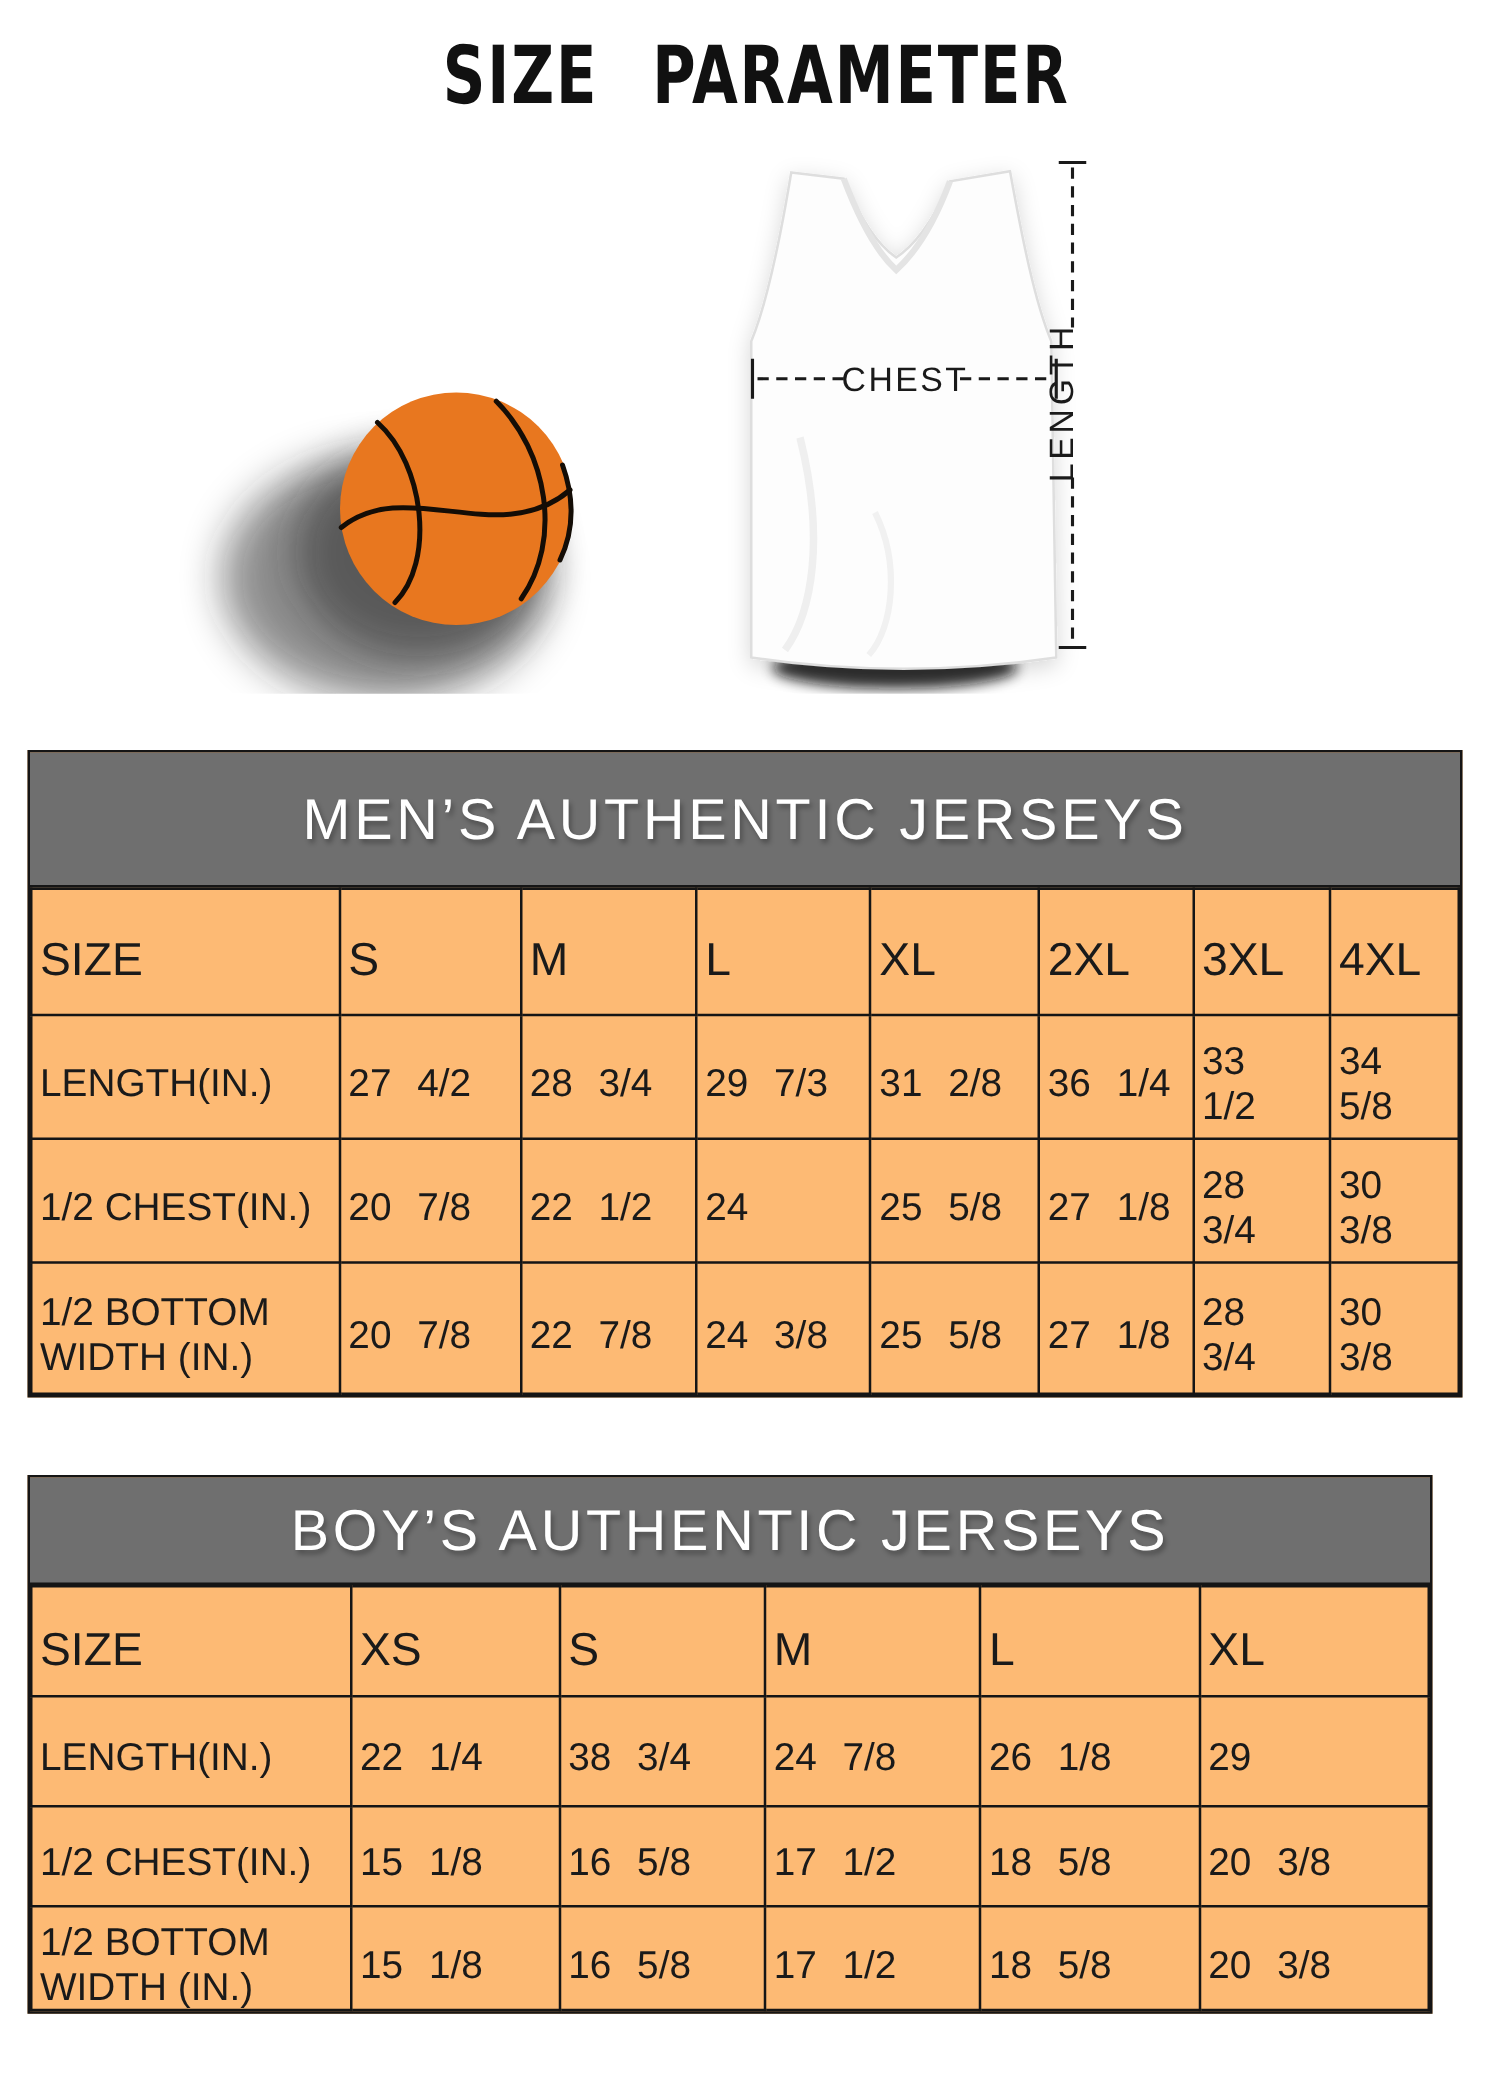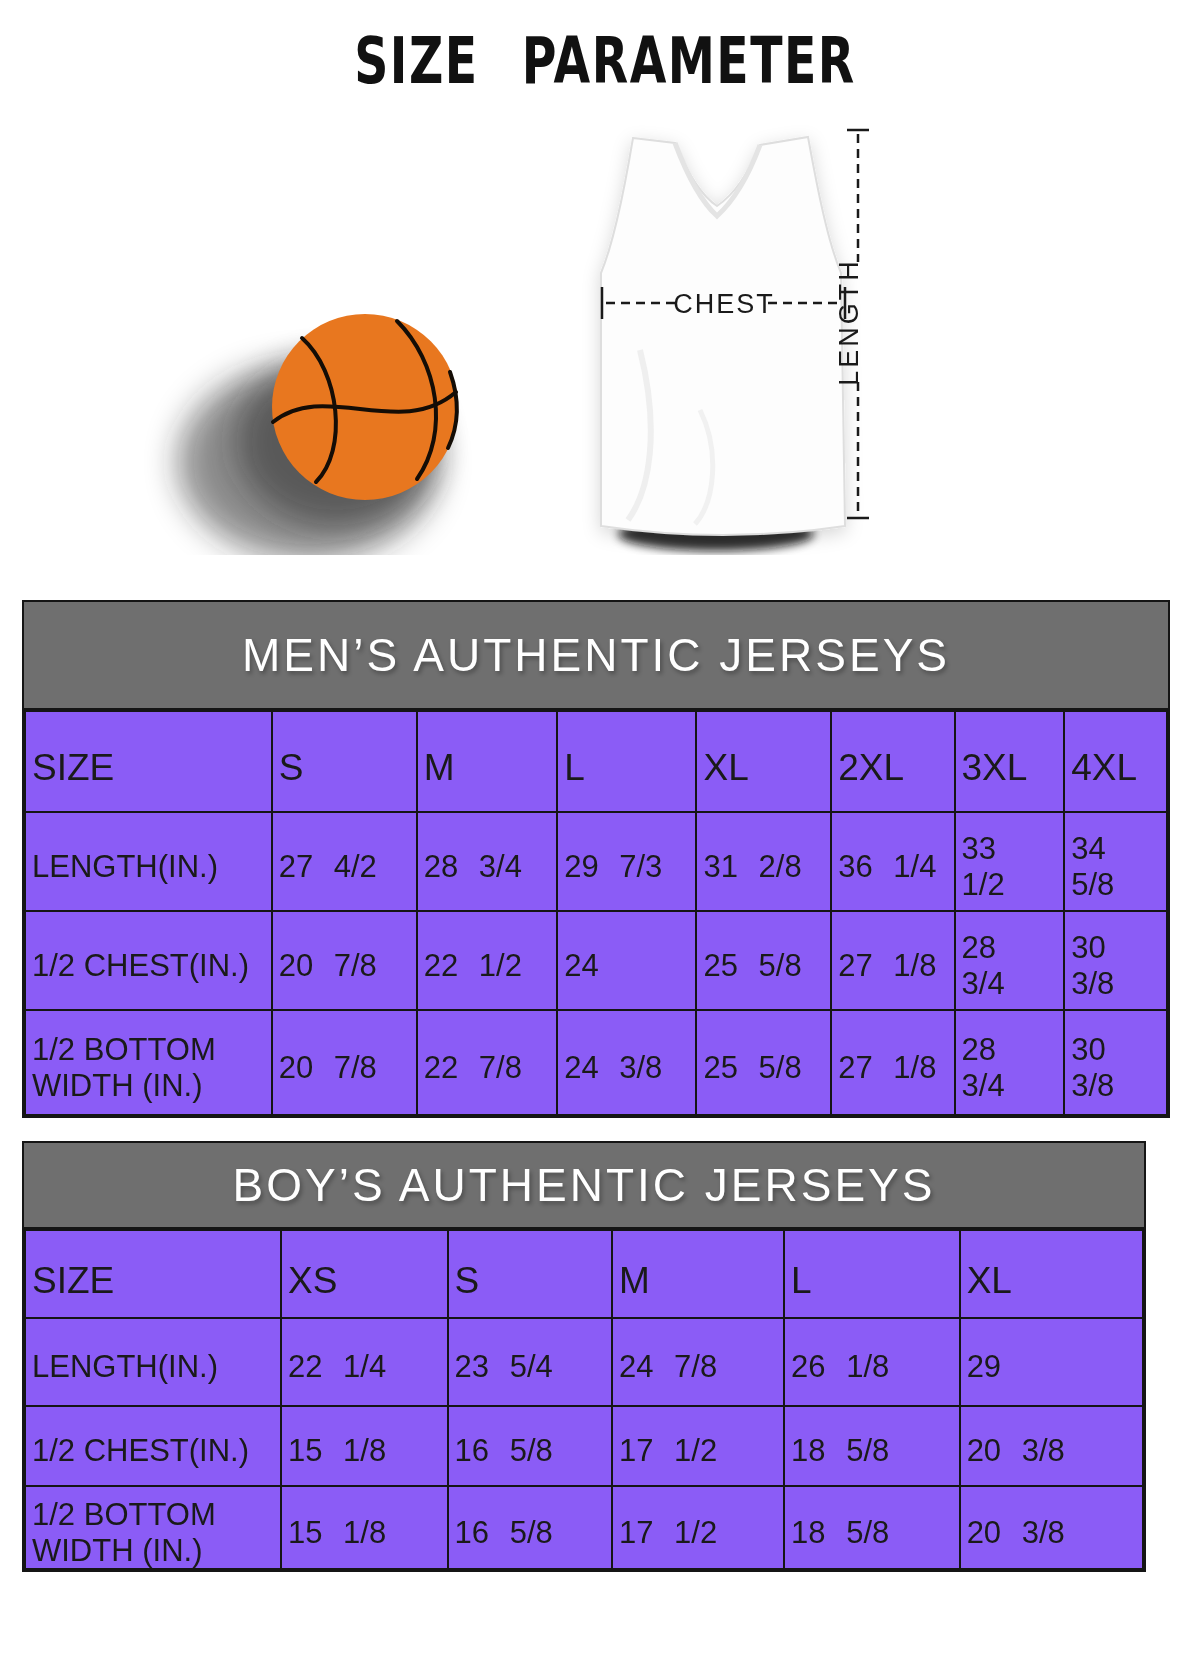--- a/index.html
+++ b/index.html
@@ -9,23 +9,23 @@
   
   .main-title{position:absolute;top:24px;left:0;right:0;text-align:center;
     font-family:"DejaVu Sans",sans-serif;font-weight:700;font-size:64px;color:#111;
     letter-spacing:2px;word-spacing:34px;transform:scaleX(0.74);transform-origin:50% 50%;
     white-space:nowrap;}
 
   
   .diagram{position:absolute;top:110px;left:0;width:1200px;height:445px;}
 
   
-  .section{position:absolute;left:22px;border:2px solid #151515;background:#8b5cf6;box-sizing:border-box;}
+  .section{position:absolute;left:22px;border:2px solid #151515;background:#fdba74;box-sizing:border-box;}
   .section.mens{top:600px;width:1148px;}
-  .section.boys{top:1141px;width:1124px;}
+  .section.boys{top:1180px;width:1124px;}
   .band{background:#6f6f6f;border-bottom:2px solid #151515;display:flex;align-items:center;justify-content:center;}
   .band.mens-band{height:106px;}
   .band.boys-band{height:84px;}
   .band span{color:#fff;font-size:46px;letter-spacing:3px;text-shadow:2px 3px 4px rgba(0,0,0,0.3);white-space:nowrap;}
 
   table.size-table{border-collapse:collapse;table-layout:fixed;width:100%;}
   table.size-table td{border:2px solid #151515;text-align:left;vertical-align:middle;
     padding:10px 6px 0 6px;font-size:31px;color:#1a1a1a;line-height:1.15;}
   tr.size-row td{font-size:37px;padding-top:14px;}
   td.value{word-spacing:12px;padding-top:16px;}
@@ -181,21 +181,21 @@
         <td>SIZE</td>
         <td>XS</td>
         <td>S</td>
         <td>M</td>
         <td>L</td>
         <td>XL</td>
       </tr>
       <tr class="data-row">
         <td class="label">LENGTH(IN.)</td>
         <td class="value">22 1/4</td>
-        <td class="value">23 5/4</td>
+        <td class="value">38 3/4</td>
         <td class="value">24 7/8</td>
         <td class="value">26 1/8</td>
         <td class="value">29</td>
       </tr>
       <tr class="chest-row">
         <td class="label">1/2 CHEST(IN.)</td>
         <td class="value">15 1/8</td>
         <td class="value">16 5/8</td>
         <td class="value">17 1/2</td>
         <td class="value">18 5/8</td>

